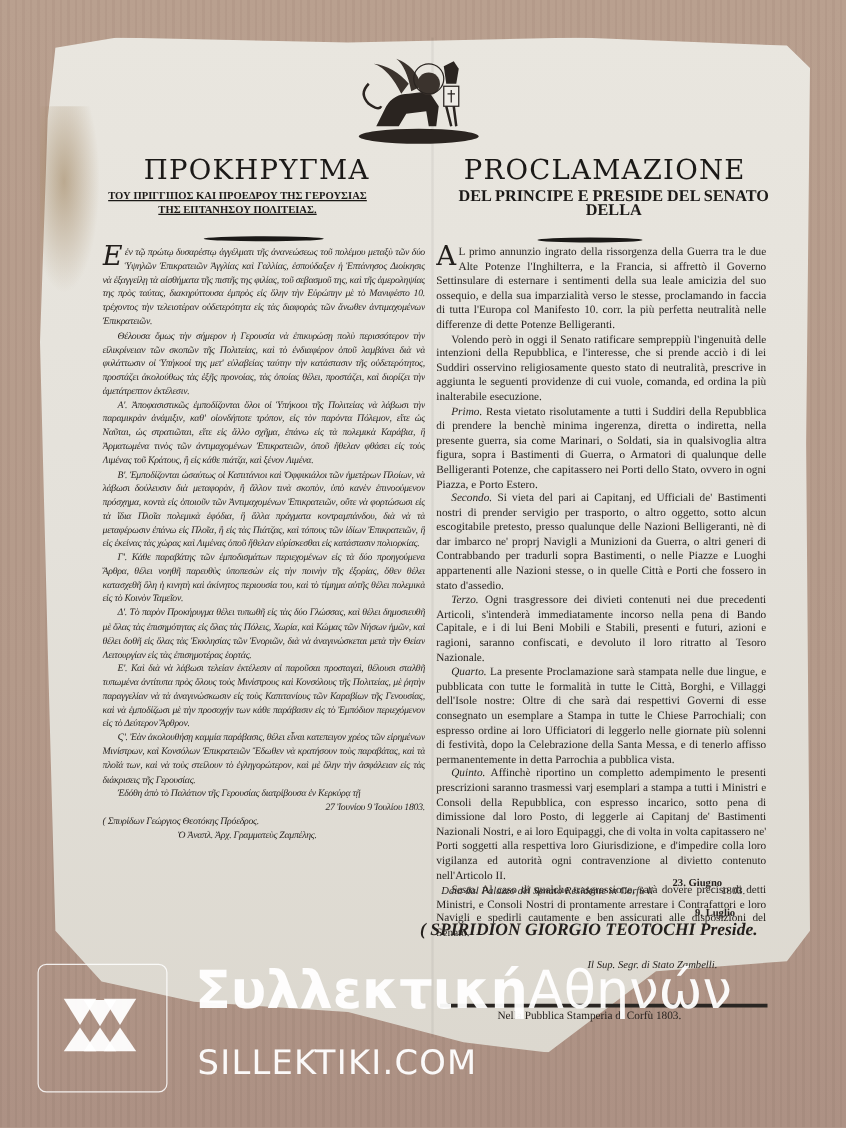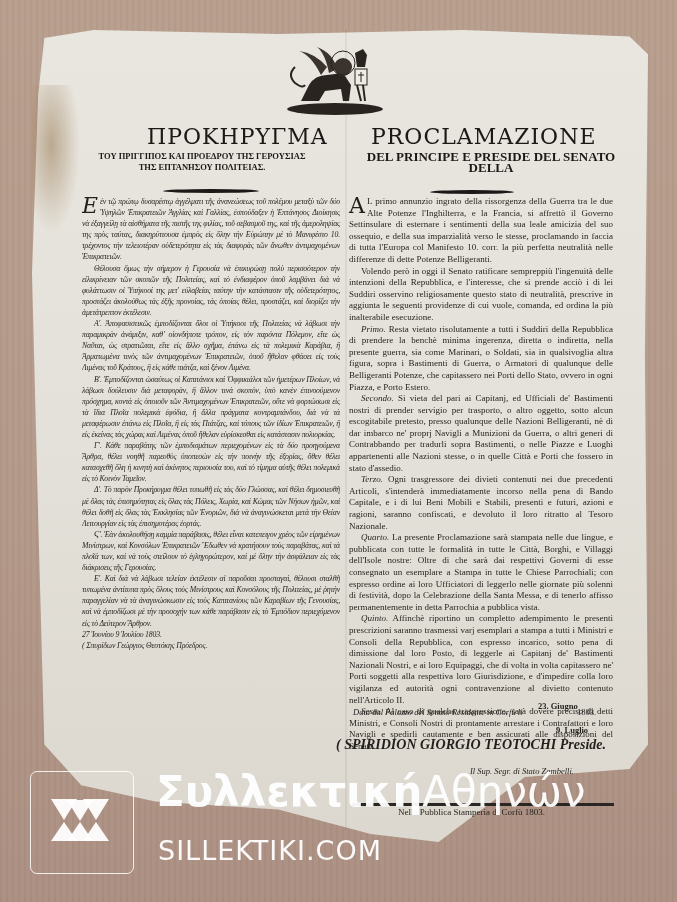--- a/index.html
+++ b/index.html
@@ -46,44 +46,46 @@
   <path d="M48 28 Q44 8 36 2 Q52 8 56 24 Z" fill="#3b332d"></path>
   <circle cx="62" cy="22" r="9" fill="#3b332d"></circle>
   <circle cx="62" cy="18" r="12" fill="none" stroke="#2a2420" stroke-width="1"></circle>
   <path d="M14 22 Q6 30 14 38 Q22 44 24 40" fill="none" stroke="#2a2420" stroke-width="2"></path>
   <rect x="74" y="24" width="12" height="16" fill="#efece6" stroke="#2a2420"></rect>
   <path d="M80 27 V37 M77 30 H83" stroke="#2a2420" stroke-width="1"></path>
   <path d="M74 8 L82 4 L86 10 L84 22 L76 22 Z" fill="#2a2420"></path>
   <path d="M76 40 L80 56 M82 40 L84 56" stroke="#2a2420" stroke-width="2"></path>
 </svg>
 
-<div class="title" style="left:115px;top:124px;margin-left:32px;">ΠΡΟΚΗΡΥΓΜΑ</div>
-<div class="subtitle" style="left:96px;top:151px;width:212px;">
+<div class="title" style="left:115px;top:124px;">ΠΡΟΚΗΡΥΓΜΑ</div>
+<div class="subtitle" style="left:84px;top:151px;width:212px;text-decoration:underline;">
   <div>ΤΟΥ ΠΡΙΓΓΙΠΟΣ ΚΑΙ ΠΡΟΕΔΡΟΥ ΤΗΣ ΓΕΡΟΥΣΙΑΣ</div>
   <div>ΤΗΣ ΕΠΤΑΝΗΣΟΥ ΠΟΛΙΤΕΙΑΣ.</div>
 </div>
 <div class="flourish" style="left:163px;top:189px;width:96px;"></div>
 
 <div class="title" style="left:371px;top:124px;">PROCLAMAZIONE</div>
 <div class="subtitle" style="left:360px;top:151px;width:262px;font-size:13px;">
   <div>DEL PRINCIPE E PRESIDE DEL SENATO DELLA</div>
 </div>
 <div class="flourish" style="left:430px;top:190px;width:84px;"></div>
 
 <div class="col gr-col" style="left:82px;top:196px;width:258px;height:600px;overflow:hidden;">
   <p><span class="dropcap">Ε</span><span>ἐν τῷ πρώτῳ δυσαρέστῳ ἀγγέλματι τῆς ἀνανεώσεως τοῦ πολέμου μεταξὺ τῶν δύο Ὑψηλῶν Ἐπικρατειῶν Ἀγγλίας καὶ Γαλλίας, ἐσπούδαξεν ἡ Ἑπτάνησος Διοίκησις νὰ ἐξαγγείλῃ τὰ αἰσθήματα τῆς πιστῆς της φιλίας, τοῦ σεβασμοῦ της, καὶ τῆς ἀμεροληψίας της πρὸς ταύτας, διακηρύττουσα ἐμπρὸς εἰς ὅλην τὴν Εὐρώπην μὲ τὸ Μανιφέστο 10. τρέχοντος τὴν τελειοτέραν οὐδετερότητα εἰς τὰς διαφορὰς τῶν ἄνωθεν ἀντιμαχομένων Ἐπικρατειῶν.</span></p>
   <p class="ind">Θέλουσα ὅμως τὴν σήμερον ἡ Γερουσία νὰ ἐπικυρώσῃ πολὺ περισσότερον τὴν εἰλικρίνειαν τῶν σκοπῶν τῆς Πολιτείας, καὶ τὸ ἐνδιαφέρον ὁποῦ λαμβάνει διὰ νὰ φυλάττωσιν οἱ Ὑπήκοοί της μετ' εὐλαβείας ταύτην τὴν κατάστασιν τῆς οὐδετερότητος, προστάζει ἀκολούθως τὰς ἑξῆς προνοίας, τὰς ὁποίας θέλει, προστάζει, καὶ διορίζει τὴν ἀμετάτρεπτον ἐκτέλεσιν.</p>
   <p class="ind">Α'. Ἀποφασιστικῶς ἐμποδίζονται ὅλοι οἱ Ὑπήκοοι τῆς Πολιτείας νὰ λάβωσι τὴν παραμικρὰν ἀνάμιξιν, καθ' οἱονδήποτε τρόπον, εἰς τὸν παρόντα Πόλεμον, εἴτε ὡς Ναῦται, ὡς στρατιῶται, εἴτε εἰς ἄλλο σχῆμα, ἐπάνω εἰς τὰ πολεμικὰ Καράβια, ἢ Ἀρματωμένα τινὸς τῶν ἀντιμαχομένων Ἐπικρατειῶν, ὁποῦ ἤθελαν φθάσει εἰς τοὺς Λιμένας τοῦ Κράτους, ἢ εἰς κάθε πιάτζα, καὶ ξένον Λιμένα.</p>
   <p class="ind">Β'. Ἐμποδίζονται ὡσαύτως οἱ Καπιτάνιοι καὶ Ὀφφικιάλοι τῶν ἡμετέρων Πλοίων, νὰ λάβωσι δούλευσιν διὰ μεταφορὰν, ἢ ἄλλον τινὰ σκοπὸν, ὑπὸ κανὲν ἐπινοούμενον πρόσχημα, κοντὰ εἰς ὁποιοῦν τῶν Ἀντιμαχομένων Ἐπικρατειῶν, οὔτε νὰ φορτώσωσι εἰς τὰ ἴδια Πλοῖα πολεμικὰ ἐφόδια, ἢ ἄλλα πράγματα κοντραμπάνδου, διὰ νὰ τὰ μεταφέρωσιν ἐπάνω εἰς Πλοῖα, ἢ εἰς τὰς Πιάτζας, καὶ τόπους τῶν ἰδίων Ἐπικρατειῶν, ἢ εἰς ἐκείνας τὰς χώρας καὶ Λιμένας ὁποῦ ἤθελαν εὑρίσκεσθαι εἰς κατάστασιν πολιορκίας.</p>
   <p class="ind">Γ'. Κάθε παραβάτης τῶν ἐμποδισμάτων περιεχομένων εἰς τὰ δύο προηγούμενα Ἄρθρα, θέλει νοηθῆ παρευθὺς ὑποπεσὼν εἰς τὴν ποινὴν τῆς ἐξορίας, ὅθεν θέλει κατασχεθῆ ὅλη ἡ κινητὴ καὶ ἀκίνητος περιουσία του, καὶ τὸ τίμημα αὐτῆς θέλει πολεμικὰ εἰς τὸ Κοινὸν Ταμεῖον.</p>
   <p class="ind">Δ'. Τὸ παρὸν Προκήρυγμα θέλει τυπωθῆ εἰς τὰς δύο Γλώσσας, καὶ θέλει δημοσιευθῆ μὲ ὅλας τὰς ἐπισημότητας εἰς ὅλας τὰς Πόλεις, Χωρία, καὶ Κώμας τῶν Νήσων ἡμῶν, καὶ θέλει δοθῆ εἰς ὅλας τὰς Ἐκκλησίας τῶν Ἐνοριῶν, διὰ νὰ ἀναγινώσκεται μετὰ τὴν Θείαν Λειτουργίαν εἰς τὰς ἐπισημοτέρας ἑορτάς.</p>
+  <p class="ind">Ε'. Καὶ διὰ νὰ λάβωσι τελείαν ἐκτέλεσιν αἱ παροῦσαι προσταγαὶ, θέλουσι σταλθῆ τυπωμένα ἀντίτυπα πρὸς ὅλους τοὺς Μινίστρους καὶ Κονσόλους τῆς Πολιτείας, μὲ ῥητὴν παραγγελίαν νὰ τὰ ἀναγινώσκωσιν εἰς τοὺς Καπιτανίους τῶν Καραβίων τῆς Γενουσίας, καὶ νὰ ἐμποδίζωσι μὲ τὴν προσοχήν των κάθε παράβασιν εἰς τὸ Ἐμπόδιον περιεχόμενον εἰς τὸ Δεύτερον Ἄρθρον.</p>
   <p class="ind">Ϛ'. Ἐὰν ἀκολουθήσῃ καμμία παράβασις, θέλει εἶναι κατεπειγον χρέος τῶν εἰρημένων Μινίστρων, καὶ Κονσόλων Ἐπικρατειῶν Ἔδωθεν νὰ κρατήσουν τοὺς παραβάτας, καὶ τὰ πλοῖά των, καὶ νὰ τοὺς στείλουν τὸ ἐγληγορώτερον, καὶ μὲ ὅλην τὴν ἀσφάλειαν εἰς τὰς διάκρισεις τῆς Γερουσίας.</p>
-  <p class="ind">Ε'. Καὶ διὰ νὰ λάβωσι τελείαν ἐκτέλεσιν αἱ παροῦσαι προσταγαὶ, θέλουσι σταλθῆ τυπωμένα ἀντίτυπα πρὸς ὅλους τοὺς Μινίστρους καὶ Κονσόλους τῆς Πολιτείας, μὲ ῥητὴν παραγγελίαν νὰ τὰ ἀναγινώσκωσιν εἰς τοὺς Καπιτανίους τῶν Καραβίων τῆς Γενουσίας, καὶ νὰ ἐμποδίζωσι μὲ τὴν προσοχήν των κάθε παράβασιν εἰς τὸ Ἐμπόδιον περιεχόμενον εἰς τὸ Δεύτερον Ἄρθρον.</p>
-  <p style="text-align:left">27 Ἰουνίου 9 Ἰουλίου 1803.</p>
+  <p class="ind">Ἐδόθη ἀπὸ τὸ Παλάτιον τῆς Γερουσίας διατρίβουσα ἐν Κερκύρᾳ τῇ</p>
+  <p style="text-align:right">27 Ἰουνίου 9 Ἰουλίου 1803.</p>
   <p>( Σπυρίδων Γεώργιος Θεοτόκης Πρόεδρος.</p>
+  <p style="padding-left:60px">Ὁ Ἀναπλ. Ἀρχ. Γραμματεὺς Ζαμπέλης.</p>
 </div>
 
 <div class="col it-col" style="left:349px;top:196px;width:264px;">
   <p><span class="dropcap">A</span><span>L primo annunzio ingrato della rissorgenza della Guerra tra le due Alte Potenze l'Inghilterra, e la Francia, si affrettò il Governo Settinsulare di esternare i sentimenti della sua leale amicizia del suo ossequio, e della sua imparzialità verso le stesse, proclamando in faccia di tutta l'Europa col Manifesto 10. corr. la più perfetta neutralità nelle differenze di dette Potenze Belligeranti.</span></p>
   <p class="ind">Volendo però in oggi il Senato ratificare sempreppiù l'ingenuità delle intenzioni della Repubblica, e l'interesse, che si prende acciò i di lei Suddiri osservino religiosamente questo stato di neutralità, prescrive in aggiunta le seguenti providenze di cui vuole, comanda, ed ordina la più inalterabile esecuzione.</p>
   <p class="ind"><span class="it">Primo.</span> <span>Resta vietato risolutamente a tutti i Suddiri della Repubblica di prendere la benchè minima ingerenza, diretta o indiretta, nella presente guerra, sia come Marinari, o Soldati, sia in qualsivoglia altra figura, sopra i Bastimenti di Guerra, o Armatori di qualunque delle Belligeranti Potenze, che capitassero nei Porti dello Stato, ovvero in ogni Piazza, e Porto Estero.</span></p>
   <p class="ind"><span class="it">Secondo.</span> <span>Si vieta del pari ai Capitanj, ed Ufficiali de' Bastimenti nostri di prender servigio per trasporto, o altro oggetto, sotto alcun escogitabile pretesto, presso qualunque delle Nazioni Belligeranti, nè di dar imbarco ne' proprj Navigli a Munizioni da Guerra, o altri generi di Contrabbando per tradurli sopra Bastimenti, o nelle Piazze e Luoghi appartenenti alle Nazioni stesse, o in quelle Città e Porti che fossero in stato d'assedio.</span></p>
   <p class="ind"><span class="it">Terzo.</span> <span>Ogni trasgressore dei divieti contenuti nei due precedenti Articoli, s'intenderà immediatamente incorso nella pena di Bando Capitale, e i di lui Beni Mobili e Stabili, presenti e futuri, azioni e ragioni, saranno confiscati, e devoluto il loro ritratto al Tesoro Nazionale.</span></p>
   <p class="ind"><span class="it">Quarto.</span> <span>La presente Proclamazione sarà stampata nelle due lingue, e pubblicata con tutte le formalità in tutte le Città, Borghi, e Villaggi dell'Isole nostre: Oltre di che sarà dai respettivi Governi di esse consegnato un esemplare a Stampa in tutte le Chiese Parrochiali; con espresso ordine ai loro Ufficiatori di leggerlo nelle giornate più solenni di festività, dopo la Celebrazione della Santa Messa, e di tenerlo affisso permanentemente in detta Parrochia a pubblica vista.</span></p>
   <p class="ind"><span class="it">Quinto.</span> <span>Affinchè riportino un completto adempimento le presenti prescrizioni saranno trasmessi varj esemplari a stampa a tutti i Ministri e Consoli della Repubblica, con espresso incarico, sotto pena di dimissione dal loro Posto, di leggerle ai Capitanj de' Bastimenti Nazionali Nostri, e ai loro Equipaggi, che di volta in volta capitassero ne' Porti soggetti alla respettiva loro Giurisdizione, e d'impedire colla loro vigilanza ed autorità ogni contravenzione al divietto contenuto nell'Articolo II.</span></p>

